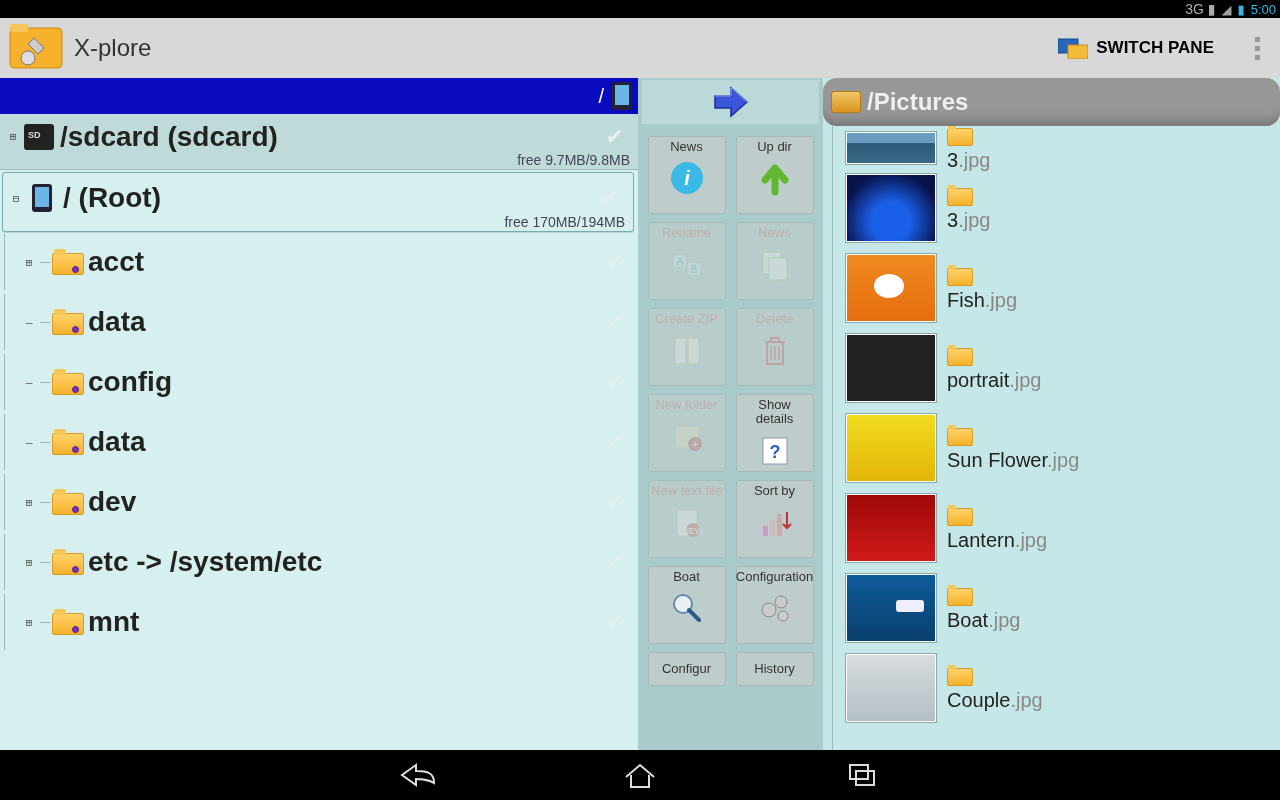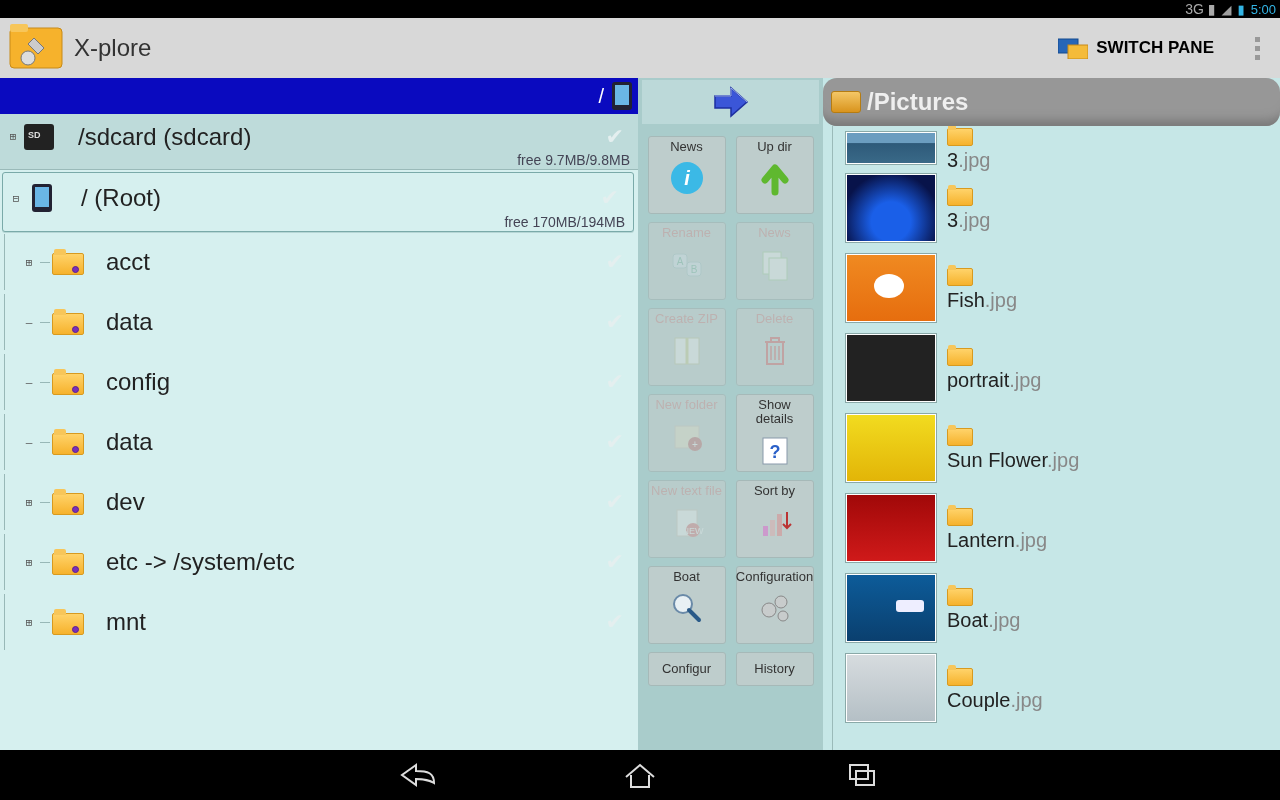--- a/index.html
+++ b/index.html
@@ -22,21 +22,21 @@
   .left { width:638px; display:flex; flex-direction:column; min-height:0; background:#c6e7e7;}
   .pathbar-l { height:36px; background:#0a0abf; color:#fff; display:flex; align-items:center; justify-content:flex-end; padding:0 6px; font-size:20px; gap:8px;}
   .phone-ic { width:20px; height:28px; background:#223; border-radius:3px; position:relative; display:inline-block;}
   .phone-ic::after{content:"";position:absolute;left:3px;top:3px;right:3px;bottom:5px;background:#6ab6e6;}
   .list { flex:1; overflow:hidden; position:relative; background:#d6f0ef;}
   .row { position:relative; display:flex; align-items:center; padding:4px 4px 2px 2px; border-bottom:0px; }
   .expander { width:22px; display:flex; align-items:center; justify-content:center; font-size:11px; font-family:monospace; color:#555; user-select:none;}
   .tree-indent { width:14px; border-left:1px solid #98b8b7; align-self:stretch; margin-right:0;}
   .tree-dash { width:10px; border-top:1px solid #98b8b7; height:1px; align-self:center; margin-right:2px;}
   .ic { width:30px; height:30px; display:flex; align-items:center; justify-content:center; font-size:20px;}
-  .label { font-size:24px; color:#222; margin-left:24px; font-weight:normal;}
+  .label { font-size:28px; color:#222; margin-left:6px; font-weight:bold;}
   .sub { position:absolute; right:8px; bottom:1px; font-size:14px; color:#445; }
   .check { margin-left:auto; color:#e4efef; font-size:22px; padding-right:10px;}
   .sdrow { background:#bedbda; padding:6px 4px 16px 2px; border-bottom:1px solid #9abab9; min-height:56px;}
   .rootrow { border:1px solid #7aaaa9; border-radius:3px; margin:2px 4px 0 2px; background:#d6f0ef; padding:6px 4px 14px 2px; min-height:60px; box-shadow:0 1px 0 #b6d6d5;}
   .folder-ic { width:30px; height:26px; position:relative; }
   .folder-ic::before{content:"";position:absolute;left:0;top:4px;width:30px;height:20px;background:linear-gradient(#ffd36a,#f6b22c);border:1px solid #d89a1f;border-radius:2px;}
   .folder-ic::after{content:"";position:absolute;left:2px;top:0;width:12px;height:6px;background:#f7c65a;border-radius:2px 2px 0 0;}
   .folder-ic .dot{position:absolute;right:3px;bottom:2px;width:7px;height:7px;border-radius:50%;background:#7a2fb8;border:1px solid #5a1f90; z-index:2;}
   .sd-ic { width:30px; height:26px; background:#222; border-radius:3px; position:relative;}
   .sd-ic::after{content:"SD";position:absolute;top:6px;left:4px;color:#ddd;font-size:9px;font-weight:bold;}

